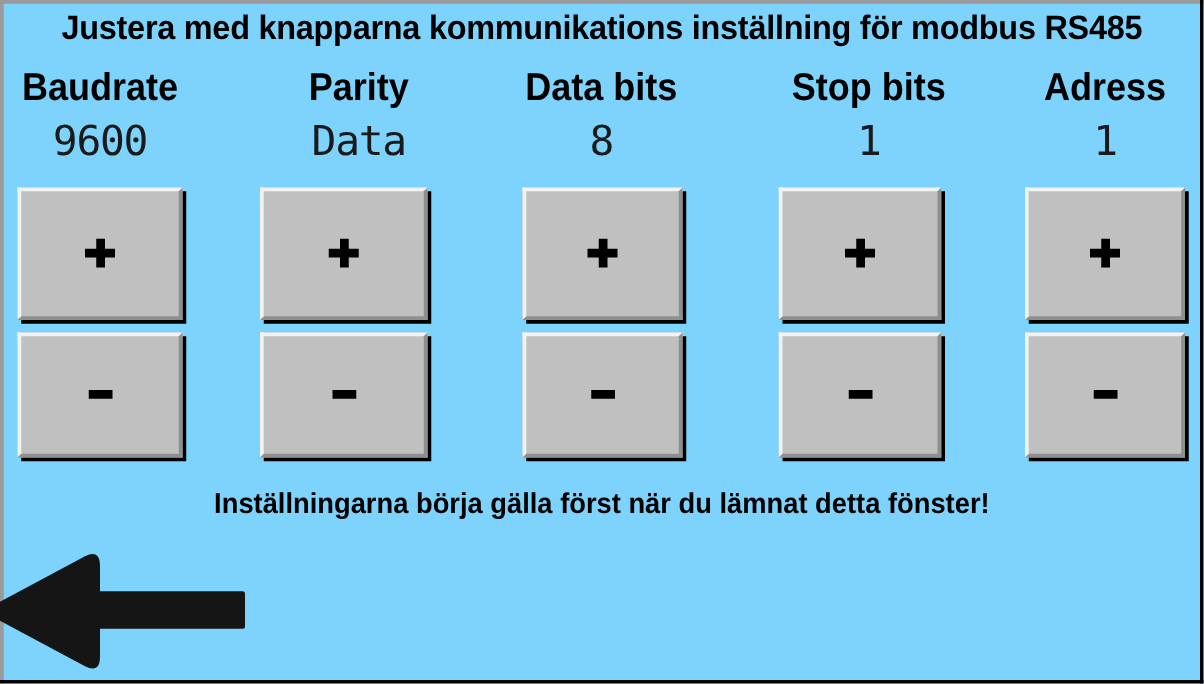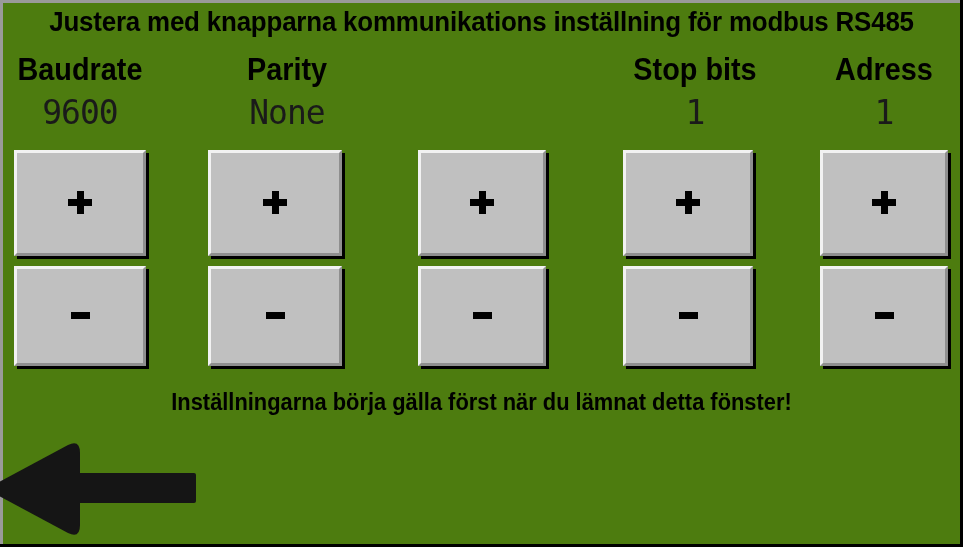--- a/index.html
+++ b/index.html
@@ -8,21 +8,21 @@
     background: #ffffff;
   }
   body {
     font-family: "Liberation Sans", sans-serif;
   }
 
   #screen {
     position: relative;
     width: 963px;
     height: 547px;
-    background: #4d7c0f;
+    background: #7dd3fc;
     overflow: hidden;
     box-sizing: border-box;
   }
 
   
   .frame-top {
     position: absolute;
     left: 0; top: 0;
     width: 963px; height: 3px;
     background: #9a9a9a;
@@ -185,29 +185,33 @@
   </div>
   <div class="btn" style="left:14px; top:150px; width:132px; height:106px;">
     <span class="glyph-plus"></span>
   </div>
   <div class="btn" style="left:14px; top:266px; width:132px; height:100px;">
     <span class="glyph-minus"></span>
   </div>
 
   <div class="col" style="left:192px;">
     <div class="col-head">Parity</div>
-    <div class="col-value">None</div>
+    <div class="col-value">Data</div>
   </div>
   <div class="btn" style="left:208px; top:150px; width:134px; height:106px;">
     <span class="glyph-plus"></span>
   </div>
   <div class="btn" style="left:208px; top:266px; width:134px; height:100px;">
     <span class="glyph-minus"></span>
   </div>
 
+  <div class="col" style="left:386px;">
+    <div class="col-head">Data bits</div>
+    <div class="col-value">8</div>
+  </div>
   <div class="btn" style="left:418px; top:150px; width:128px; height:106px;">
     <span class="glyph-plus"></span>
   </div>
   <div class="btn" style="left:418px; top:266px; width:128px; height:100px;">
     <span class="glyph-minus"></span>
   </div>
 
   <div class="col" style="left:600px;">
     <div class="col-head">Stop bits</div>
     <div class="col-value">1</div>

